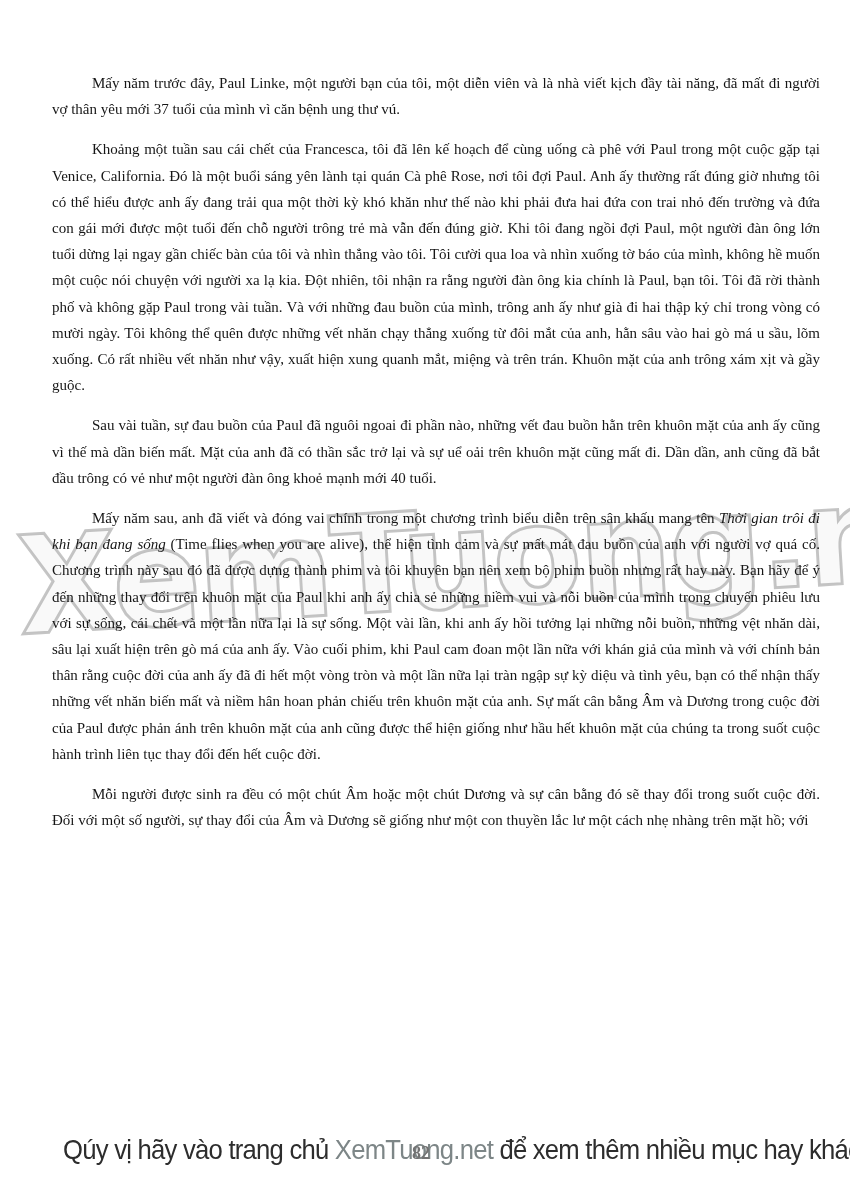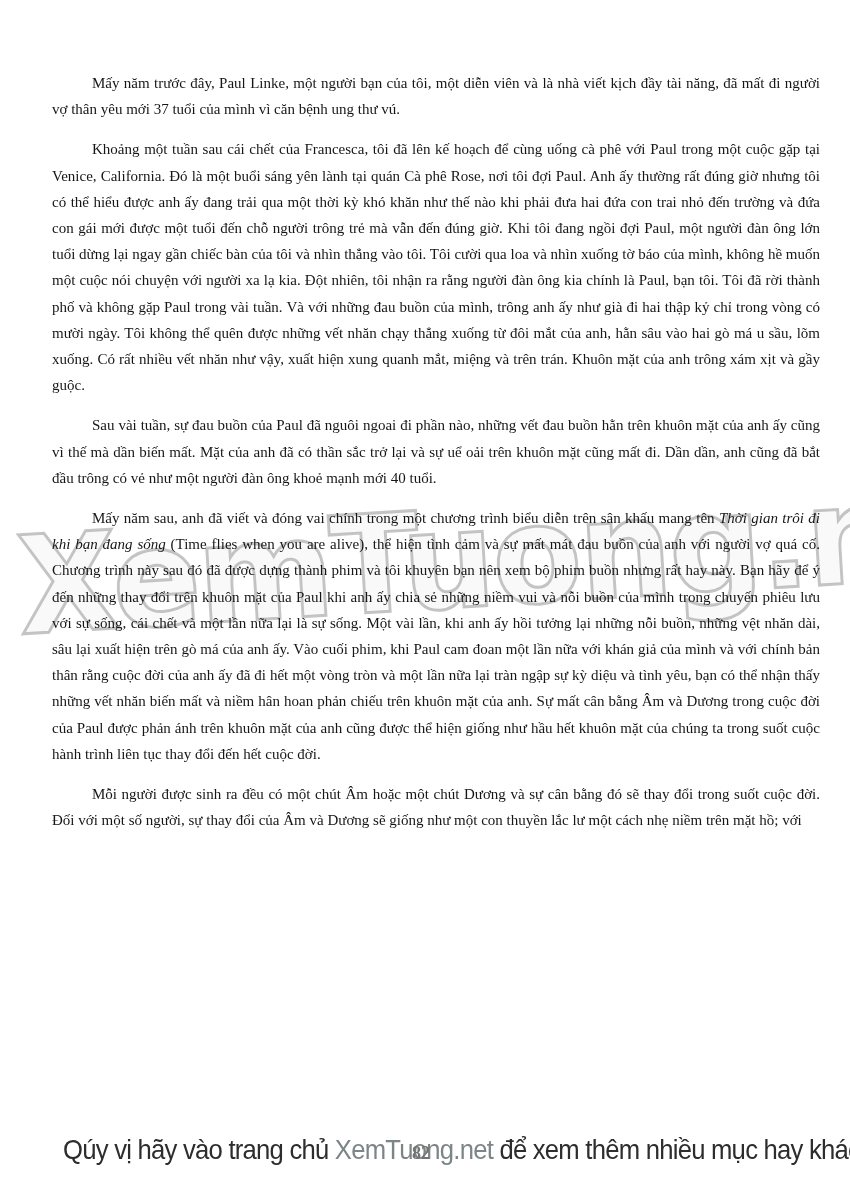--- a/index.html
+++ b/index.html
@@ -108,20 +108,20 @@
 <div class="page">
 
   <div class="watermark">XemTuong.net</div>
 
 
   <main class="body-text">
     <p>Mấy năm trước đây, Paul Linke, một người bạn của tôi, một diễn viên và là nhà viết kịch đầy tài năng, đã mất đi người vợ thân yêu mới 37 tuổi của mình vì căn bệnh ung thư vú.</p>
     <p>Khoảng một tuần sau cái chết của Francesca, tôi đã lên kế hoạch để cùng uống cà phê với Paul trong một cuộc gặp tại Venice, California. Đó là một buổi sáng yên lành tại quán Cà phê Rose, nơi tôi đợi Paul. Anh ấy thường rất đúng giờ nhưng tôi có thể hiểu được anh ấy đang trải qua một thời kỳ khó khăn như thế nào khi phải đưa hai đứa con trai nhỏ đến trường và đứa con gái mới được một tuổi đến chỗ người trông trẻ mà vẫn đến đúng giờ. Khi tôi đang ngồi đợi Paul, một người đàn ông lớn tuổi dừng lại ngay gần chiếc bàn của tôi và nhìn thẳng vào tôi. Tôi cười qua loa và nhìn xuống tờ báo của mình, không hề muốn một cuộc nói chuyện với người xa lạ kia. Đột nhiên, tôi nhận ra rằng người đàn ông kia chính là Paul, bạn tôi. Tôi đã rời thành phố và không gặp Paul trong vài tuần. Và với những đau buồn của mình, trông anh ấy như già đi hai thập kỷ chỉ trong vòng có mười ngày. Tôi không thể quên được những vết nhăn chạy thẳng xuống từ đôi mắt của anh, hằn sâu vào hai gò má u sầu, lõm xuống. Có rất nhiều vết nhăn như vậy, xuất hiện xung quanh mắt, miệng và trên trán. Khuôn mặt của anh trông xám xịt và gầy guộc.</p>
     <p>Sau vài tuần, sự đau buồn của Paul đã nguôi ngoai đi phần nào, những vết đau buồn hằn trên khuôn mặt của anh ấy cũng vì thế mà dần biến mất. Mặt của anh đã có thần sắc trở lại và sự uể oải trên khuôn mặt cũng mất đi. Dần dần, anh cũng đã bắt đầu trông có vẻ như một người đàn ông khoẻ mạnh mới 40 tuổi.</p>
     <p><span>Mấy năm sau, anh đã viết và đóng vai chính trong một chương trình biểu diễn trên sân khấu mang tên </span><em>Thời gian trôi đi khi bạn đang sống</em><span> (Time flies when you are alive), thể hiện tình cảm và sự mất mát đau buồn của anh với người vợ quá cố. Chương trình này sau đó đã được dựng thành phim và tôi khuyên bạn nên xem bộ phim buồn nhưng rất hay này. Bạn hãy để ý đến những thay đổi trên khuôn mặt của Paul khi anh ấy chia sẻ những niềm vui và nỗi buồn của mình trong chuyến phiêu lưu với sự sống, cái chết và một lần nữa lại là sự sống. Một vài lần, khi anh ấy hồi tưởng lại những nỗi buồn, những vệt nhăn dài, sâu lại xuất hiện trên gò má của anh ấy. Vào cuối phim, khi Paul cam đoan một lần nữa với khán giả của mình và với chính bản thân rằng cuộc đời của anh ấy đã đi hết một vòng tròn và một lần nữa lại tràn ngập sự kỳ diệu và tình yêu, bạn có thể nhận thấy những vết nhăn biến mất và niềm hân hoan phản chiếu trên khuôn mặt của anh. Sự mất cân bằng Âm và Dương trong cuộc đời của Paul được phản ánh trên khuôn mặt của anh cũng được thể hiện giống như hầu hết khuôn mặt của chúng ta trong suốt cuộc hành trình liên tục thay đổi đến hết cuộc đời.</span></p>
-    <p>Mỗi người được sinh ra đều có một chút Âm hoặc một chút Dương và sự cân bằng đó sẽ thay đổi trong suốt cuộc đời. Đối với một số người, sự thay đổi của Âm và Dương sẽ giống như một con thuyền lắc lư một cách nhẹ niềm trên mặt hồ; với</p>
+    <p>Mỗi người được sinh ra đều có một chút Âm hoặc một chút Dương và sự cân bằng đó sẽ thay đổi trong suốt cuộc đời. Đối với một số người, sự thay đổi của Âm và Dương sẽ giống như một con thuyền lắc lư một cách nhẹ nhàng trên mặt hồ; với</p>
   </main>
 
   <div class="page-number">82</div>
 
   <footer class="page-footer"><span>Qúy vị hãy vào trang chủ </span><span class="brand">XemTuong.net</span><span> để xem thêm nhiều mục hay khác</span></footer>
 
 </div>
 
 </body></html>

